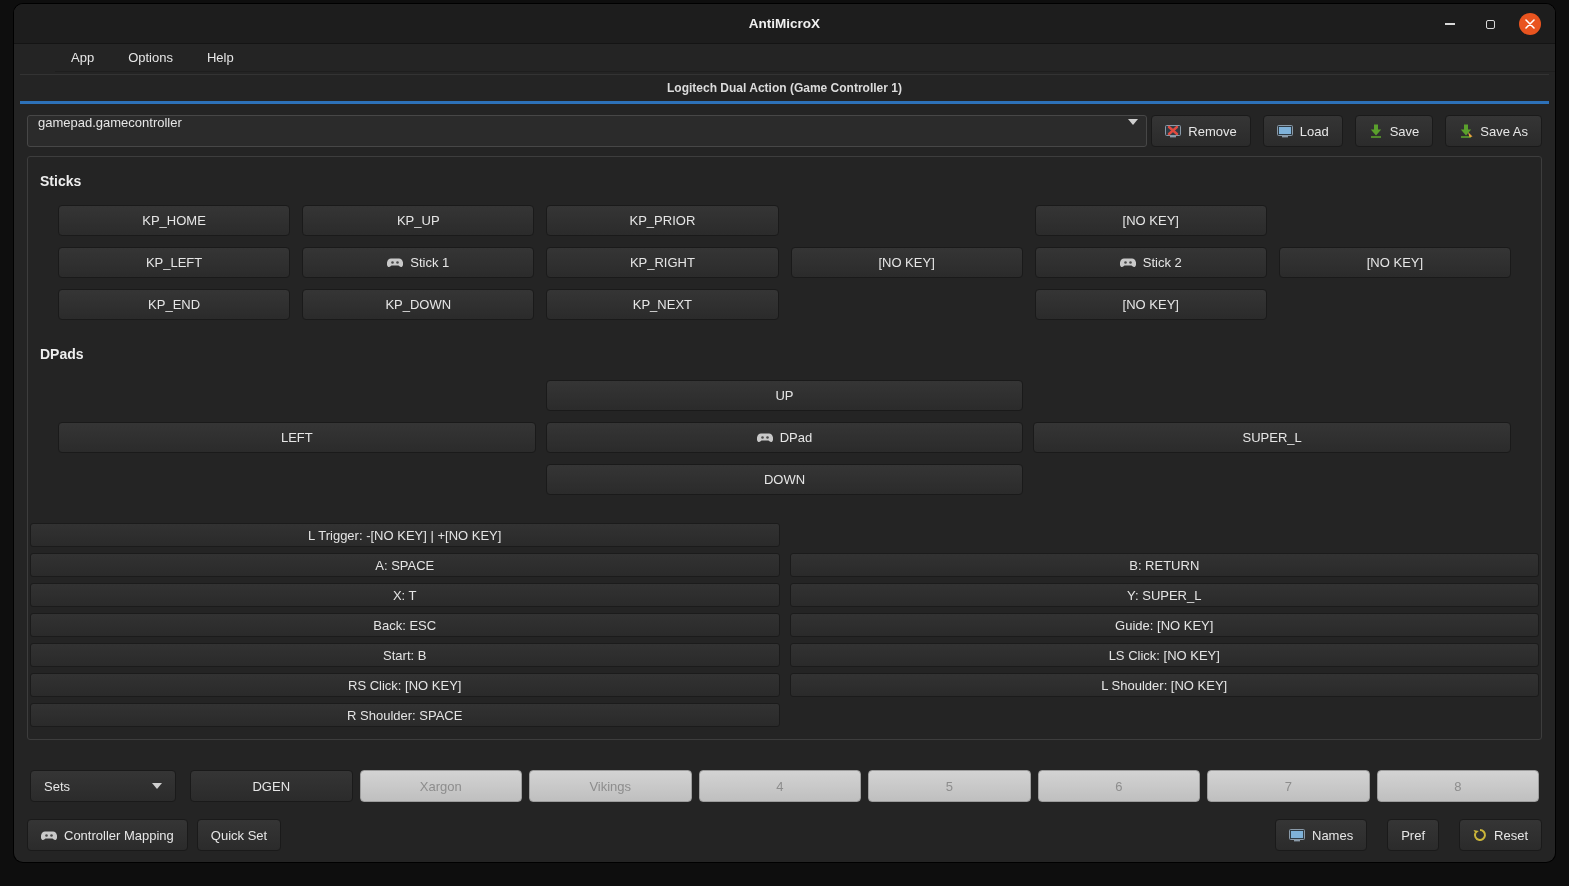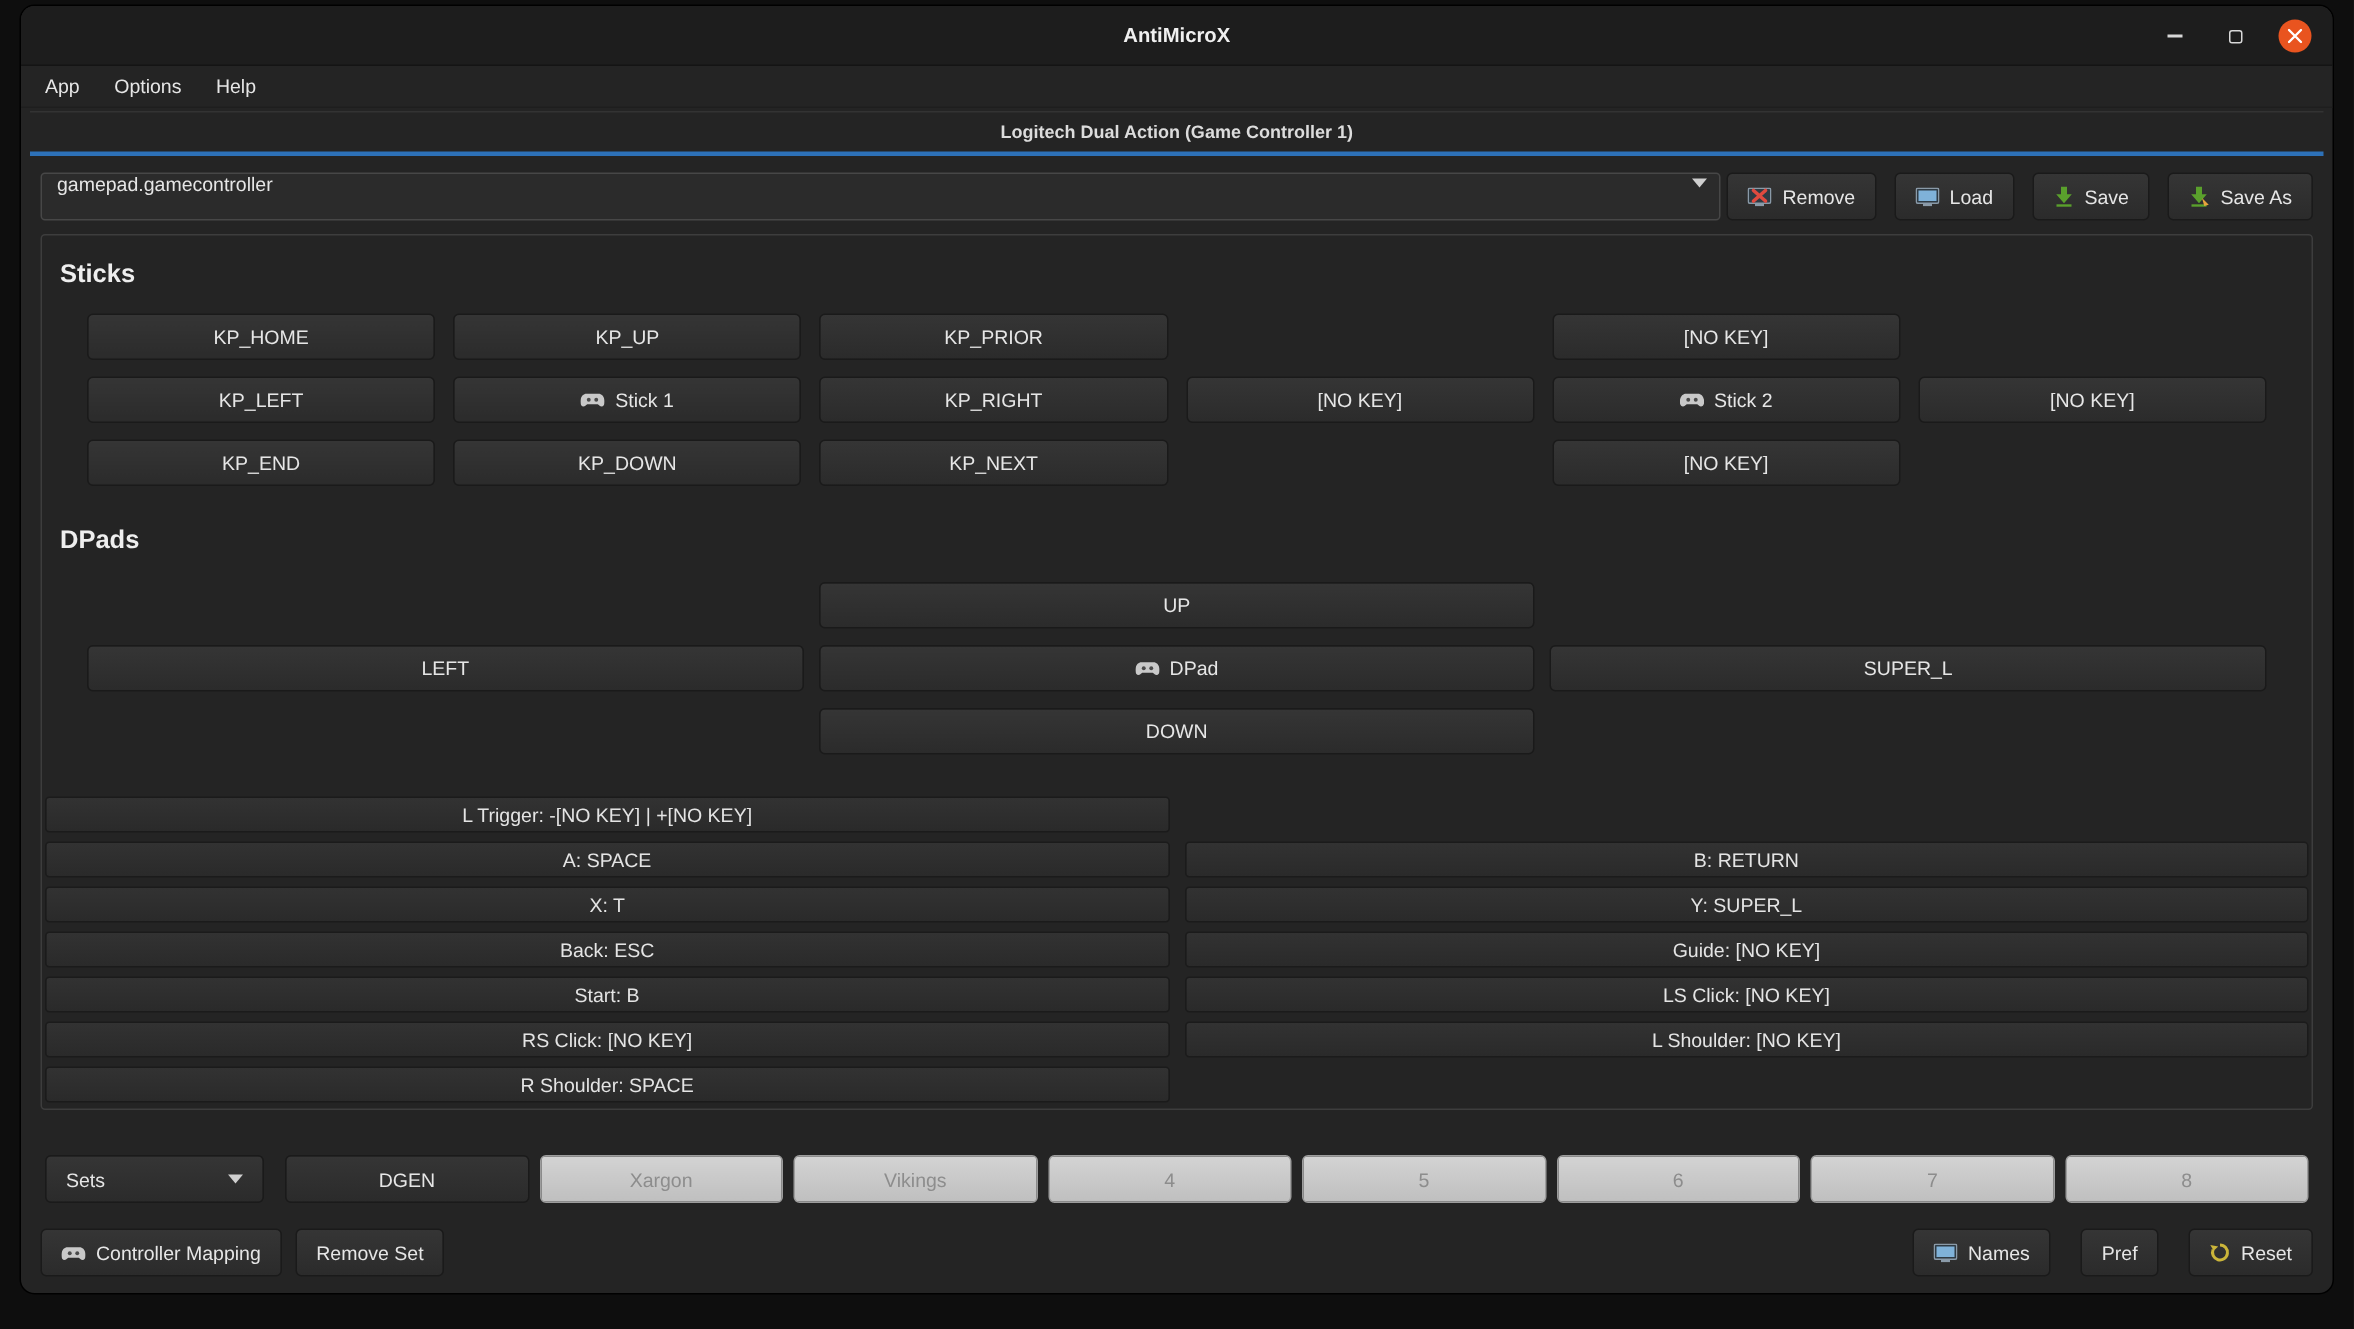--- a/index.html
+++ b/index.html
@@ -10,21 +10,21 @@
   
   .titlebar { position:relative; height:40px; background:#1d1d1d; display:flex; align-items:center; justify-content:center; border-bottom:1px solid #141414; }
   .titlebar .title { font-weight:bold; font-size:13.5px; color:#f0f0f0; }
   .win-controls { position:absolute; right:14px; top:0; height:40px; display:flex; align-items:center; gap:18px; }
   .win-btn { width:22px; height:22px; display:flex; align-items:center; justify-content:center; border-radius:50%; cursor:default; }
   .win-btn .bar { width:10px; height:2px; background:#d8d8d8; }
   .win-btn .box { width:9px; height:9px; border:1.5px solid #d8d8d8; border-radius:2px; }
   .win-btn.close { background:#e9541f; }
 
   
-  .menubar { height:28px; display:flex; align-items:center; padding:0 8px; gap:7px; background:#242424; border-bottom:1px solid #1e1e1e; }
+  .menubar { height:28px; display:flex; align-items:center; padding:0 8px; gap:18px; background:#242424; border-bottom:1px solid #1e1e1e;margin-left:41px; }
   .menu-item { font-size:13px; padding:3px 8px; border-radius:3px; }
 
   
   .tab-header { height:30px; margin:2px 6px 0; display:flex; align-items:center; justify-content:center;
                 font-weight:bold; font-size:12px; color:#dcdcdc; border-top:1px solid #333; border-bottom:3px solid #2d71b8; }
 
   
   .profile-row { margin:11px 13px 9px; display:flex; align-items:center; }
   .combobox { width:1120px; height:32px; background:#2b2b2b; border:1px solid #474747; border-radius:3px;
               display:flex; align-items:center; padding:0 8px 18px 10px; font-size:13px; }
@@ -33,21 +33,21 @@
   .profile-buttons { margin-left:auto; display:flex; gap:12px; }
 
   
   .btn { height:32px; background:linear-gradient(#353535,#2b2b2b); border:1px solid #1a1a1a; border-radius:4px;
          color:#e6e6e6; font-size:13px; font-family:inherit; display:flex; align-items:center; justify-content:center;
          gap:7px; padding:0 13px; cursor:default; white-space:nowrap; }
   .btn .ico { display:flex; align-items:center; }
 
   
   .main-panel { margin:0 13px; height:584px; border:1px solid #3d3d3d; border-radius:3px; background:#242424; padding:2px; overflow:hidden; }
-  .section-heading { font-weight:bold; font-size:17px; color:#eee; margin:14px 0 16px 10px; }
+  .section-heading { font-weight:bold; font-size:14px; color:#eee; margin:14px 0 16px 10px; }
   .section-heading.dpads { margin-top:26px; margin-bottom:18px; }
 
   .sticks-grid { margin:0 28px; display:grid; grid-template-columns:repeat(6,1fr); column-gap:12px; row-gap:11px; }
   .dpad-grid   { margin:0 28px; display:grid; grid-template-columns:repeat(3,1fr); column-gap:10px; row-gap:11px; }
   .cell { height:31px; padding:0 6px; }
   .c1{grid-column:1} .c2{grid-column:2} .c3{grid-column:3} .c4{grid-column:4} .c5{grid-column:5} .c6{grid-column:6}
 
   .mapping-grid { margin:28px 0 0; display:grid; grid-template-columns:1fr 1fr; column-gap:10px; row-gap:6px; }
   .map-row { height:24px; background:linear-gradient(#323232,#2a2a2a); border:1px solid #1b1b1b; border-radius:3px;
              display:flex; align-items:center; justify-content:center; font-size:13px; color:#e4e4e4; cursor:default; }
@@ -241,21 +241,21 @@
     <button class="btn">
       <span class="ico">
         <svg width="16" height="11" viewBox="0 0 32 22">
             <path d="M8 3 h16 c4 0 7 3 8 8 c1 5 -1 9 -4 9 c-2 0 -3 -1.5 -5 -3 h-14 c-2 1.5 -3 3 -5 3 c-3 0 -5 -4 -4 -9 c1 -5 4 -8 8 -8 z" fill="#c9c9c9"></path>
             <circle cx="11" cy="11" r="2.6" fill="#4a4a4a"></circle>
             <circle cx="21" cy="11" r="2.6" fill="#4a4a4a"></circle>
           </svg>
       </span>
       <span>Controller Mapping</span>
     </button>
-    <button class="btn">Remove Set</button>
+    <button class="btn">Quick Set</button>
 
     <div class="footer-right">
       <button class="btn">
         <span class="ico">
           <svg width="16" height="13" viewBox="0 0 16 13">
               <rect x="0.5" y="0.5" width="15" height="10" rx="1" fill="#2f3b44" stroke="#8a9aa8"></rect>
               <rect x="2" y="2" width="12" height="7" fill="#7fb2d9"></rect>
               <rect x="5" y="11" width="6" height="1.4" fill="#8a9aa8"></rect>
             </svg>
         </span>

